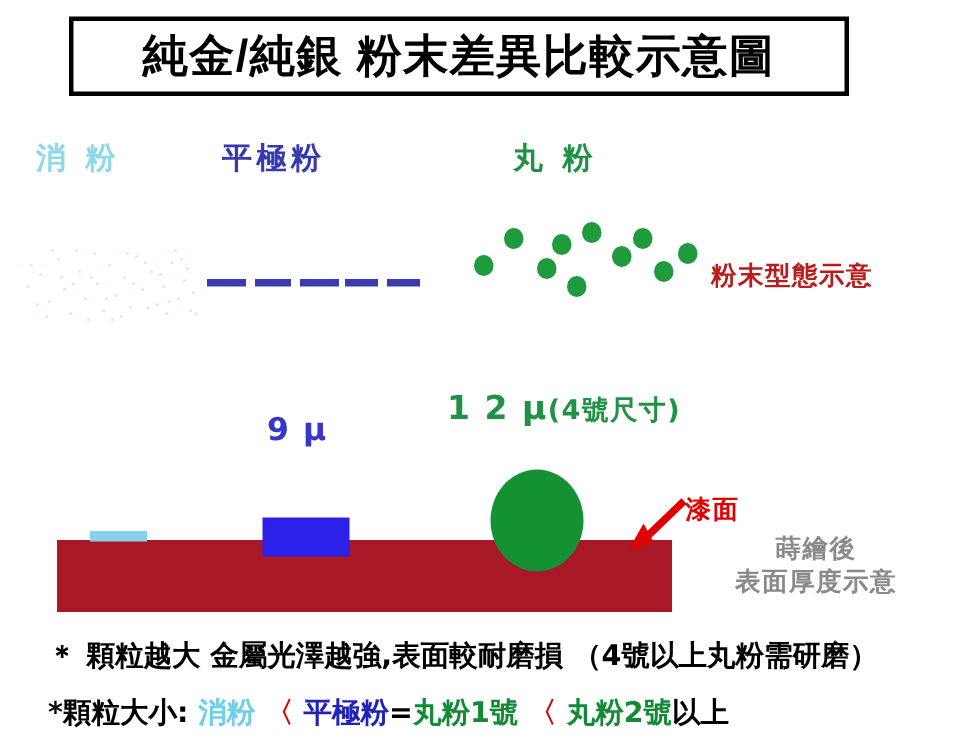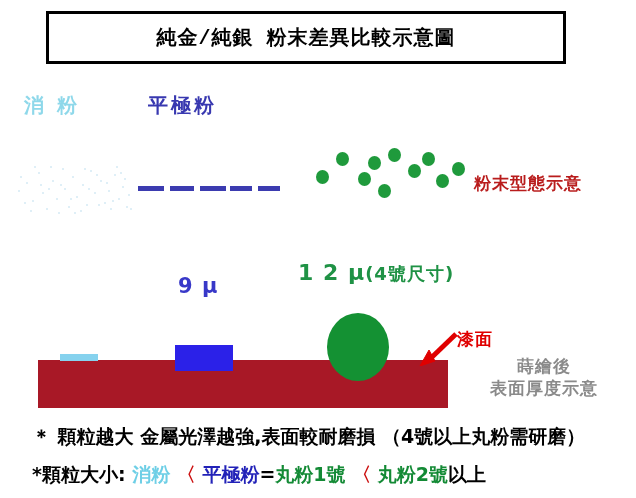--- a/index.html
+++ b/index.html
@@ -30,22 +30,22 @@
     width: 520px;
     height: 53px;
     border: 3px solid #000000;
     background: #ffffff;
     box-sizing: border-box;
     display: flex;
     align-items: center;
     justify-content: center;
   }
   .title-text {
-    font-family: Liberation Mono, monospace;
-    font-size: 20px;
+    font-family: Liberation Sans, sans-serif;
+    font-size: 30px;
     font-weight: bold;
     color: #000000;
     letter-spacing: 1px;
     white-space: nowrap;
   }
 
   
   .cat-label {
     position: absolute;
     font-size: 20px;
@@ -189,20 +189,21 @@
 <body>
 
 <div id="canvas">
 
   <div class="title-box">
     <div class="title-text">純金/純銀 粉末差異比較示意圖</div>
   </div>
 
   <div class="cat-label" id="cat-xiao">消 粉</div>
   <div class="cat-label" id="cat-ping">平極粉</div>
+  <div class="cat-label" id="cat-wan">丸 粉</div>
 
   <div class="morph-zone" id="morph-fine">
       <div class="fine-dot" style="left: 6px; top: 30px;"></div>
       <div class="fine-dot" style="left: 14px; top: 22px;"></div>
       <div class="fine-dot" style="left: 20px; top: 40px;"></div>
       <div class="fine-dot" style="left: 26px; top: 12px;"></div>
       <div class="fine-dot" style="left: 30px; top: 32px;"></div>
       <div class="fine-dot" style="left: 34px; top: 48px;"></div>
       <div class="fine-dot" style="left: 40px; top: 20px;"></div>
       <div class="fine-dot" style="left: 44px; top: 38px;"></div>

